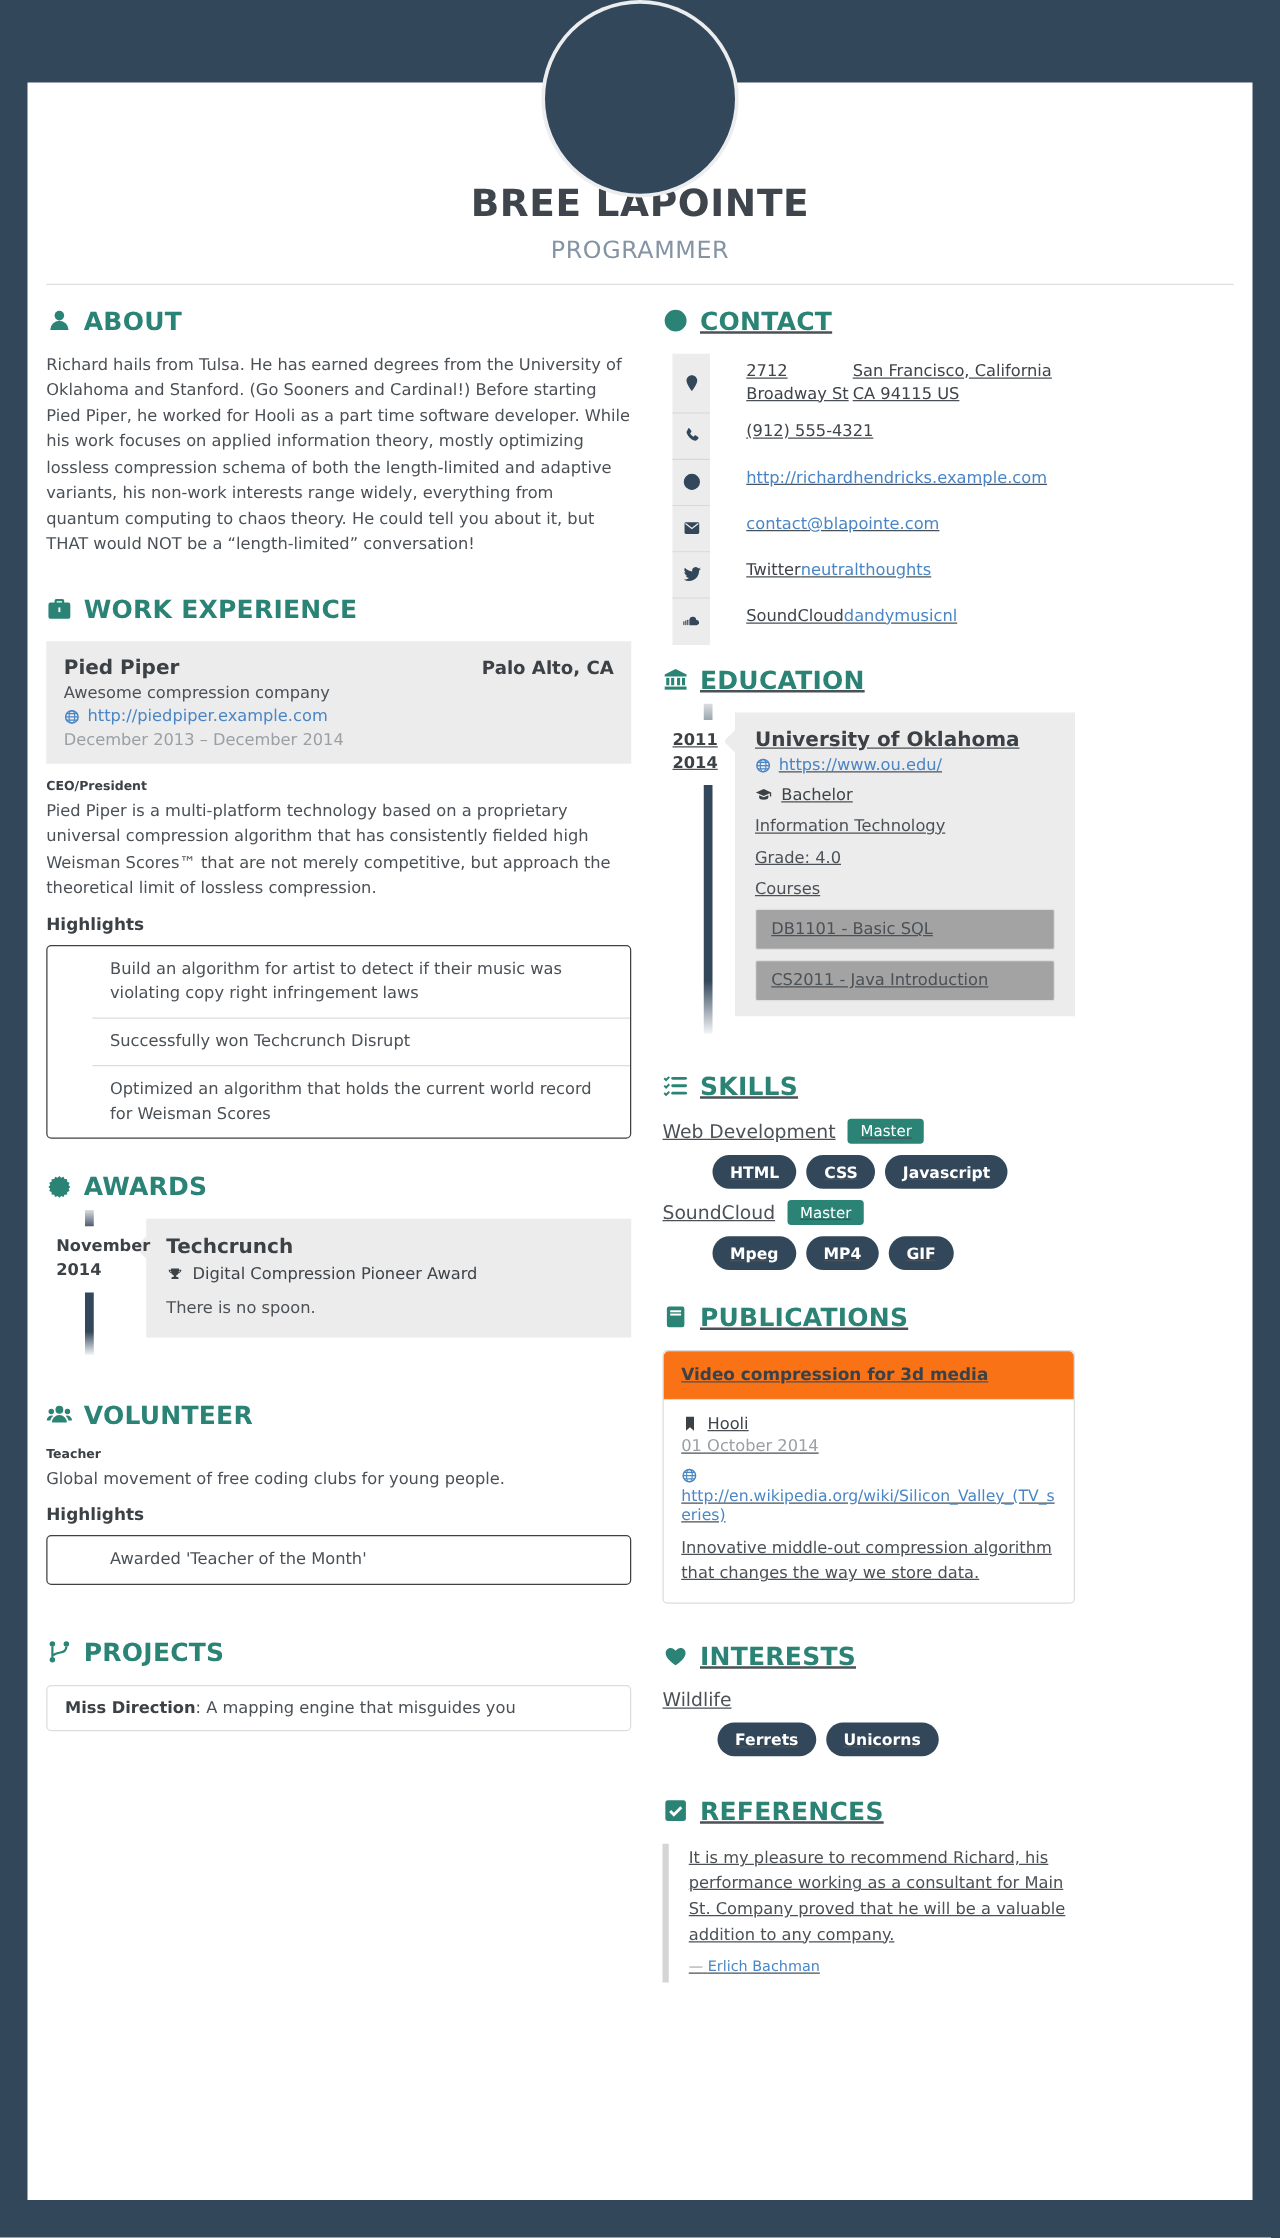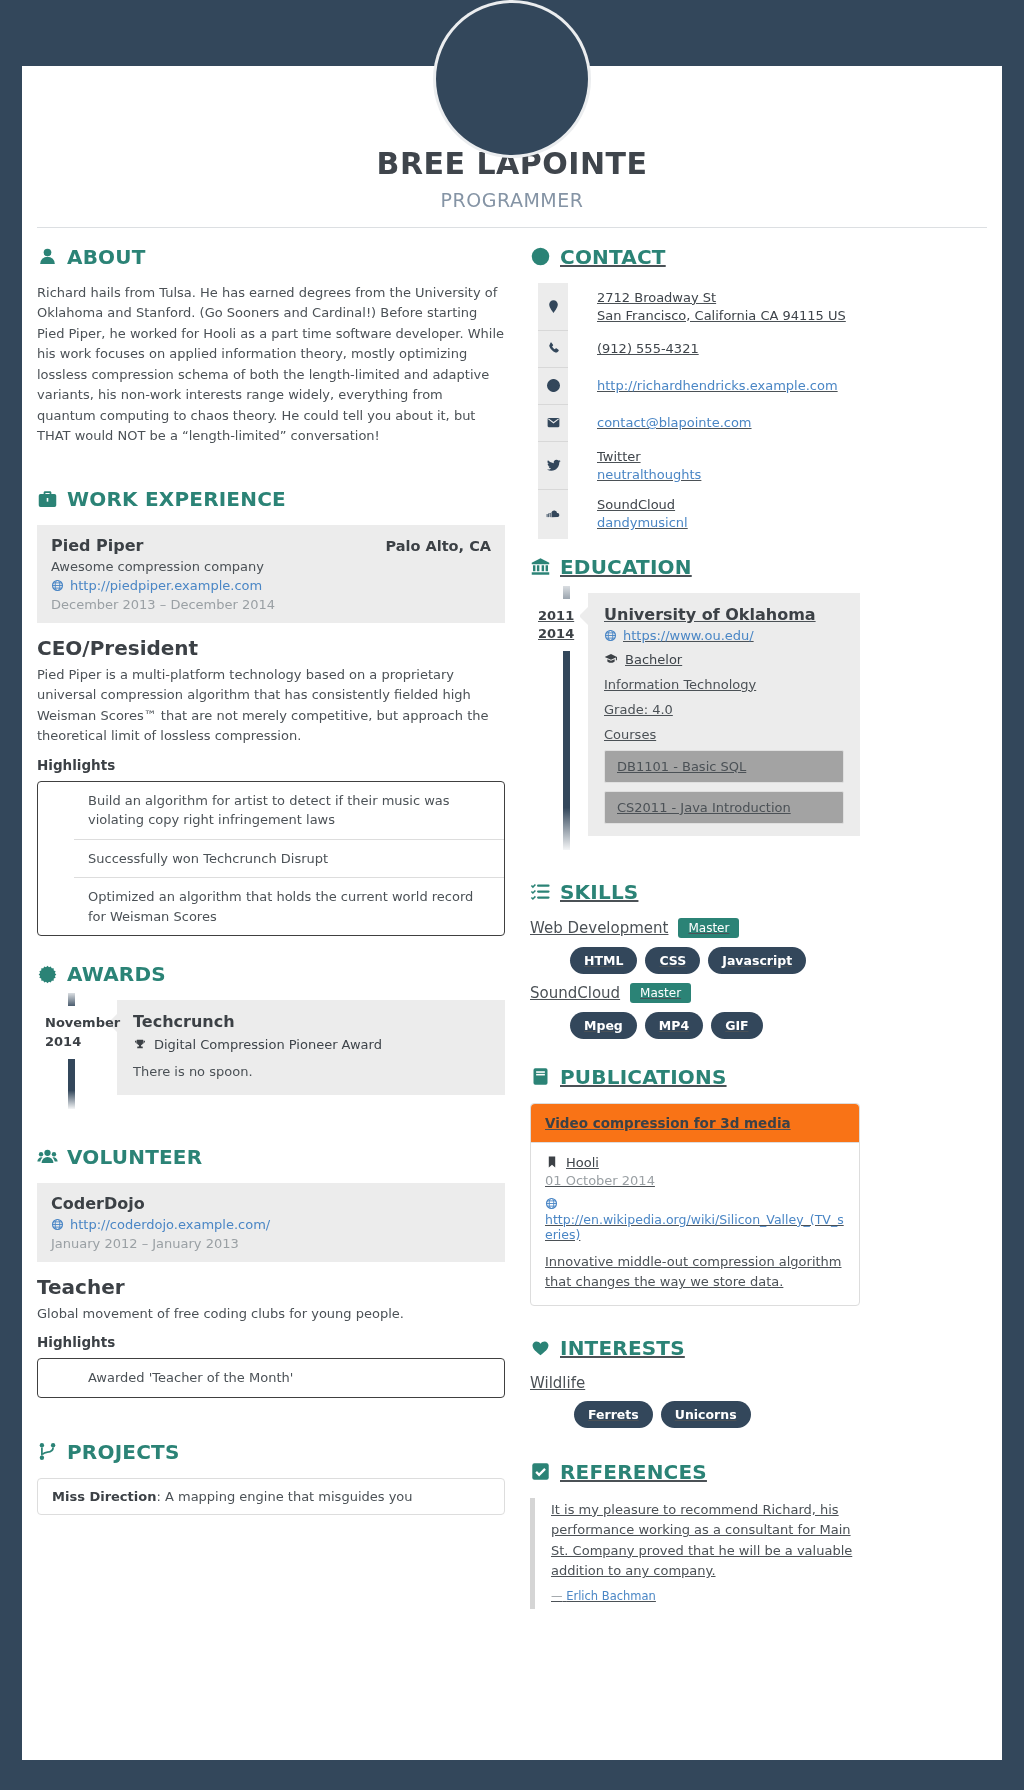--- a/index.html
+++ b/index.html
@@ -41,32 +41,32 @@
   .gray-card { background:#ececec; padding:11px 14px; }
   .card-title-row { display:flex; justify-content:space-between; align-items:baseline; }
   .card-title { font-size:16px; font-weight:bold; color:#3c4146; }
   .card-loc { font-size:14.5px; font-weight:bold; color:#3c4146; }
   .card-sub { font-size:13px; color:#4b5156; margin-top:4px; }
   .link-line { display:flex; align-items:center; gap:6px; margin-top:4px; }
   .ic-sm { width:13px; height:13px; color:#4a86c5; flex:0 0 auto; }
   .ic-sm svg { display:block; width:100%; height:100%; }
   .gray-card .muted { margin-top:4px; }
   .pos-block { margin-top:13px; }
-  .pos-title { font-size:20px; font-weight:bold; color:#3c4146; margin-bottom:5px; }
+  .pos-title { font-size:10px; font-weight:bold; color:#3c4146; margin-bottom:5px; }
   .hl-label { font-size:13.5px; font-weight:bold; color:#3c4146; margin:10px 0 8px; }
   .hl-box { border:1px solid #404040; border-radius:4px;padding-left:36px; }
   .hl-item { padding:9px 14px; font-size:13px; line-height:1.5; border-bottom:1px solid #ddd; }
   .hl-item:last-child { border-bottom:none; }
   
   .contact-list { margin-top:2px; }
   .crow { display:flex; align-items:stretch; padding-left:8px; min-height:37px; }
   .cicon { width:30px; background:#ececec; border-bottom:1px solid #d8d8d8; display:flex; align-items:center; justify-content:center; color:#33475b; flex:0 0 auto; }
   .crow:last-child .cicon { border-bottom:none; }
   .cicon svg { width:15px; height:15px; display:block; fill:currentColor; }
-  .ctext { padding:6px 0 6px 29px; display:flex; flex-direction:column; justify-content:center; font-size:13px; line-height:1.4; }
+  .ctext { padding:6px 0 6px 29px; display:flex; flex-direction:row; justify-content:center; font-size:13px; line-height:1.4; }
   
   .timeline { position:relative; padding-bottom:14px; }
   .timeline::before { content:""; position:absolute; top:-7px; bottom:0; width:7px;
     background:linear-gradient(180deg, rgba(51,71,91,.18) 0%, #33475b 13%, #33475b 84%, rgba(51,71,91,.05) 100%); }
   .tl-edu::before { left:33px; }
   .tl-awd::before { left:31px; }
   .tl-entry { display:flex; align-items:flex-start; }
   .tl-date { position:relative; z-index:1; background:#fff; padding:8px 0 8px 8px; margin-top:6px;
     font-weight:bold; font-size:13px; color:#3c4146; line-height:1.4; flex:0 0 auto; }
   .tl-edu .tl-date { width:50px; }
@@ -110,21 +110,21 @@
   <div class="resume-header">
     <div class="name">BREE LAPOINTE</div>
     <div class="role">PROGRAMMER</div>
   </div>
   <div class="rule"></div>
 
   <div class="columns">
 
     <div class="col-left">
 
-      <section class="section" style="margin-bottom:40px;">
+      <section class="section" style="margin-bottom:28px;">
         <h2 class="sec-h">
           <span class="h-icon">
             <svg viewBox="0 0 24 24">
                 <circle cx="12" cy="7.4" r="4.4"></circle>
                 <path d="M3.6 20.6a8.4 8.4 0 0 1 16.8 0z"></path>
               </svg>
           </span>
           <span>ABOUT</span>
         </h2>
         <p class="body">Richard hails from Tulsa. He has earned degrees from the University of Oklahoma and Stanford. (Go Sooners and Cardinal!) Before starting Pied Piper, he worked for Hooli as a part time software developer. While his work focuses on applied information theory, mostly optimizing lossless compression schema of both the length-limited and adaptive variants, his non-work interests range widely, everything from quantum computing to chaos theory. He could tell you about it, but THAT would NOT be a “length-limited” conversation!</p>
@@ -208,34 +208,20 @@
                 <circle cx="12" cy="7.8" r="3.6"></circle>
                 <path d="M5.2 19.4a6.8 6.8 0 0 1 13.6 0z"></path>
                 <circle cx="4.6" cy="9.4" r="2.5"></circle>
                 <path d="M.4 17.6a4.6 4.6 0 0 1 5.9-4.4 8.8 8.8 0 0 0-2.6 4.4z"></path>
                 <circle cx="19.4" cy="9.4" r="2.5"></circle>
                 <path d="M23.6 17.6a4.6 4.6 0 0 0-5.9-4.4 8.8 8.8 0 0 1 2.6 4.4z"></path>
               </svg>
           </span>
           <span>VOLUNTEER</span>
         </h2>
-        <div class="gray-card">
-          <div class="card-title">CoderDojo</div>
-          <div class="link-line">
-            <span class="ic-sm">
-              <svg viewBox="0 0 24 24" fill="none" stroke="currentColor">
-                  <circle cx="12" cy="12" r="9.2" stroke-width="2.2"></circle>
-                  <ellipse cx="12" cy="12" rx="4.2" ry="9.2" stroke-width="1.7"></ellipse>
-                  <path d="M2.8 12h18.4M4 7.2h16M4 16.8h16" stroke-width="1.7"></path>
-                </svg>
-            </span>
-            <a class="link">http://coderdojo.example.com/</a>
-          </div>
-          <div class="muted">January 2012 – January 2013</div>
-        </div>
         <div class="pos-block">
           <div class="pos-title">Teacher</div>
           <p class="body">Global movement of free coding clubs for young people.</p>
           <div class="hl-label">Highlights</div>
           <div class="hl-box">
             <div class="hl-item">Awarded 'Teacher of the Month'</div>
           </div>
         </div>
       </section>
 

